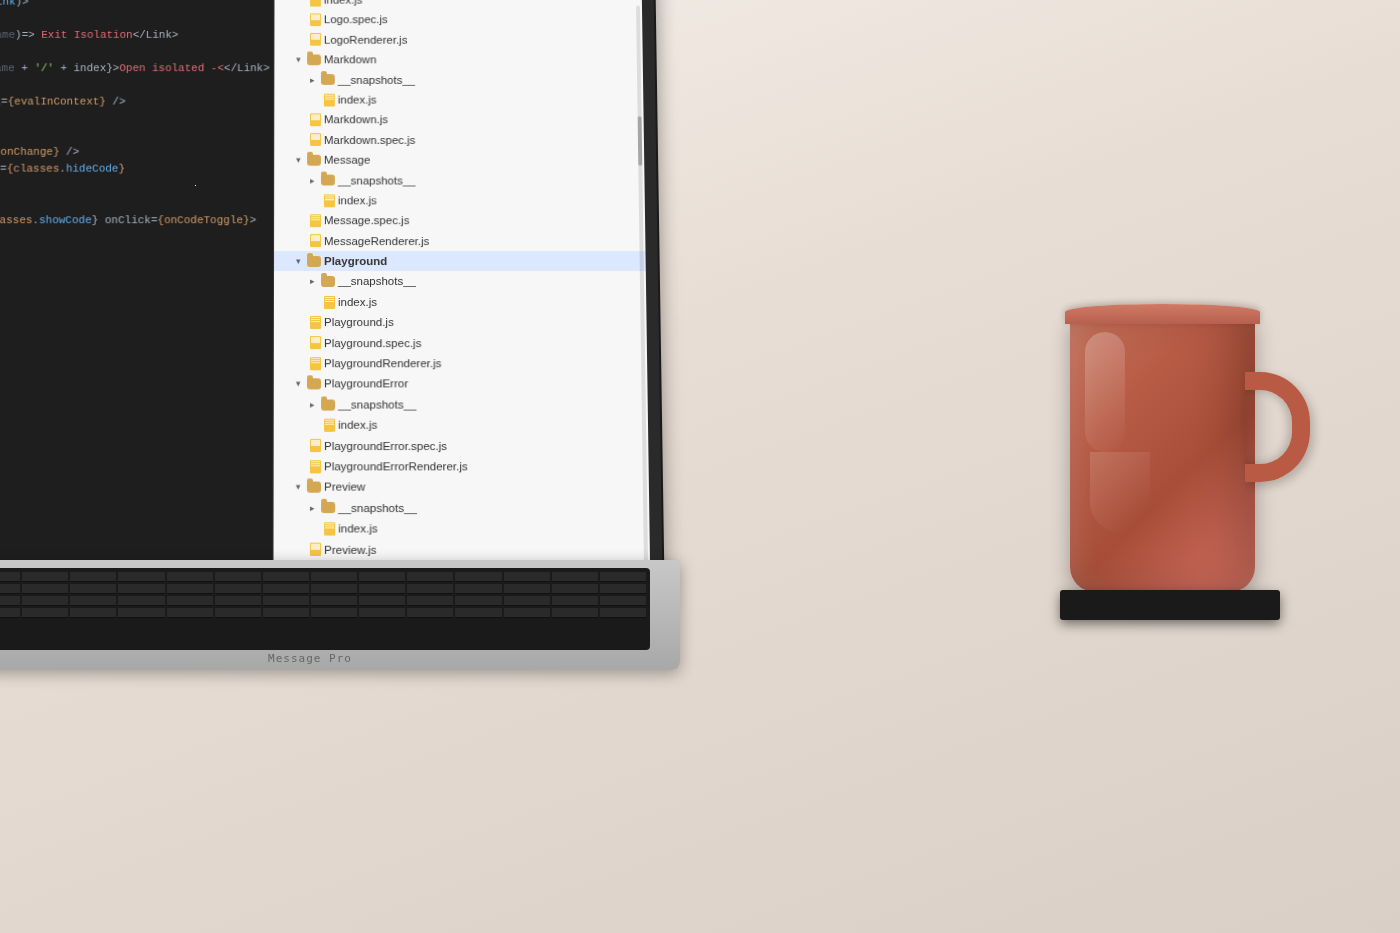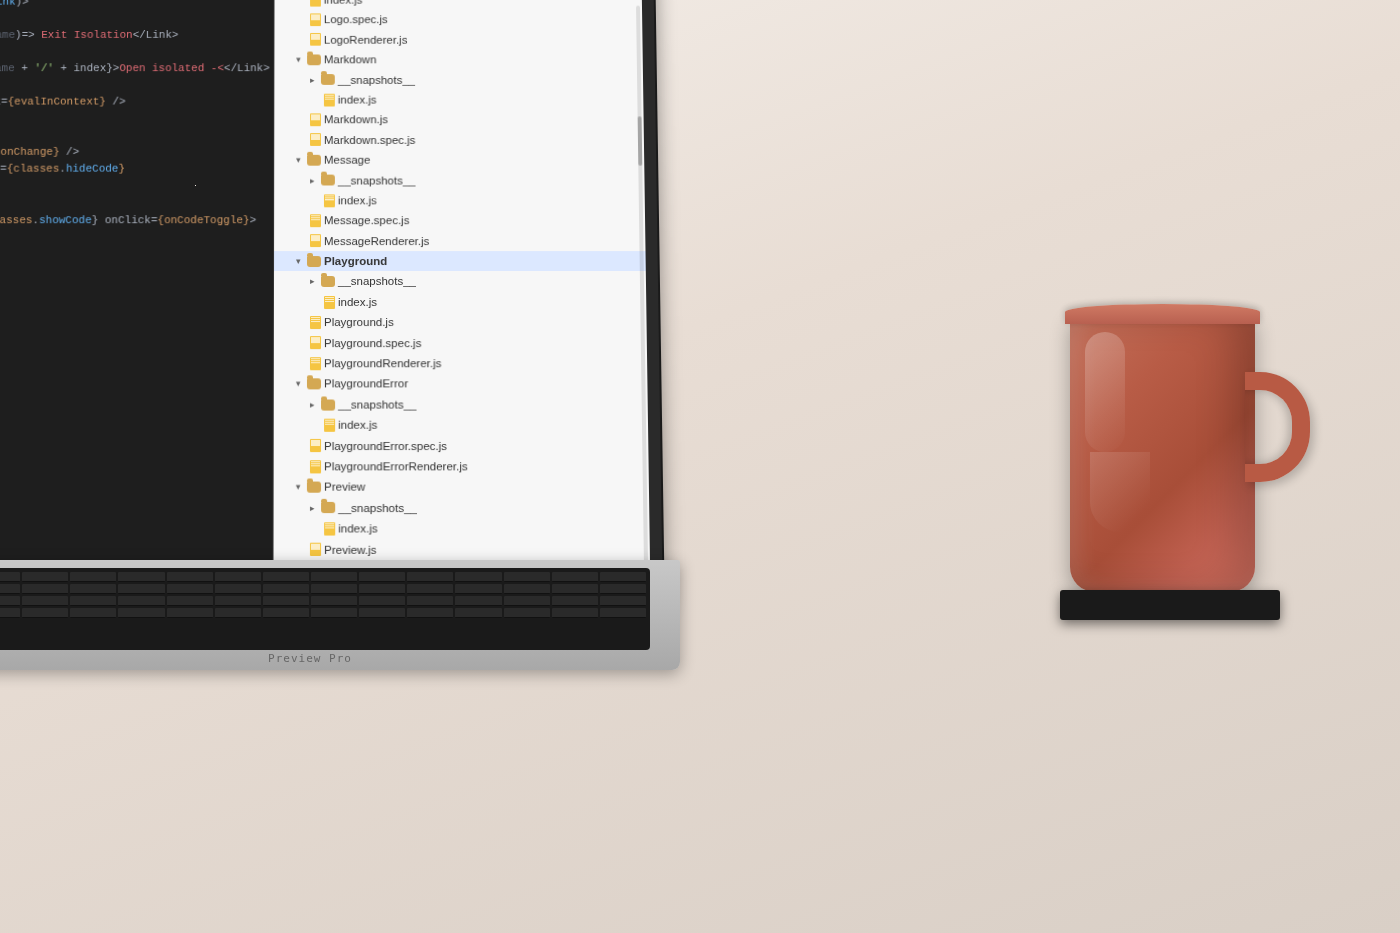--- a/index.html
+++ b/index.html
@@ -568,21 +568,21 @@
         <div class="key"></div>
         <div class="key"></div>
         <div class="key"></div>
         <div class="key"></div>
         <div class="key"></div>
         <div class="key"></div>
         <div class="key"></div>
         <div class="key"></div>
       </div>
     </div>
-    <div class="macbook-label">Preview Pro</div>
+    <div class="macbook-label">Message Pro</div>
   </div>
 </div>
 
 <div class="coffee-section">
   <div class="mug-container">
     <div class="mug-body">
       <div class="mug-highlight"></div>
       <div class="mug-rim"></div>
       <div class="mug-handle"></div>
       <div class="mug-reflection"></div>

